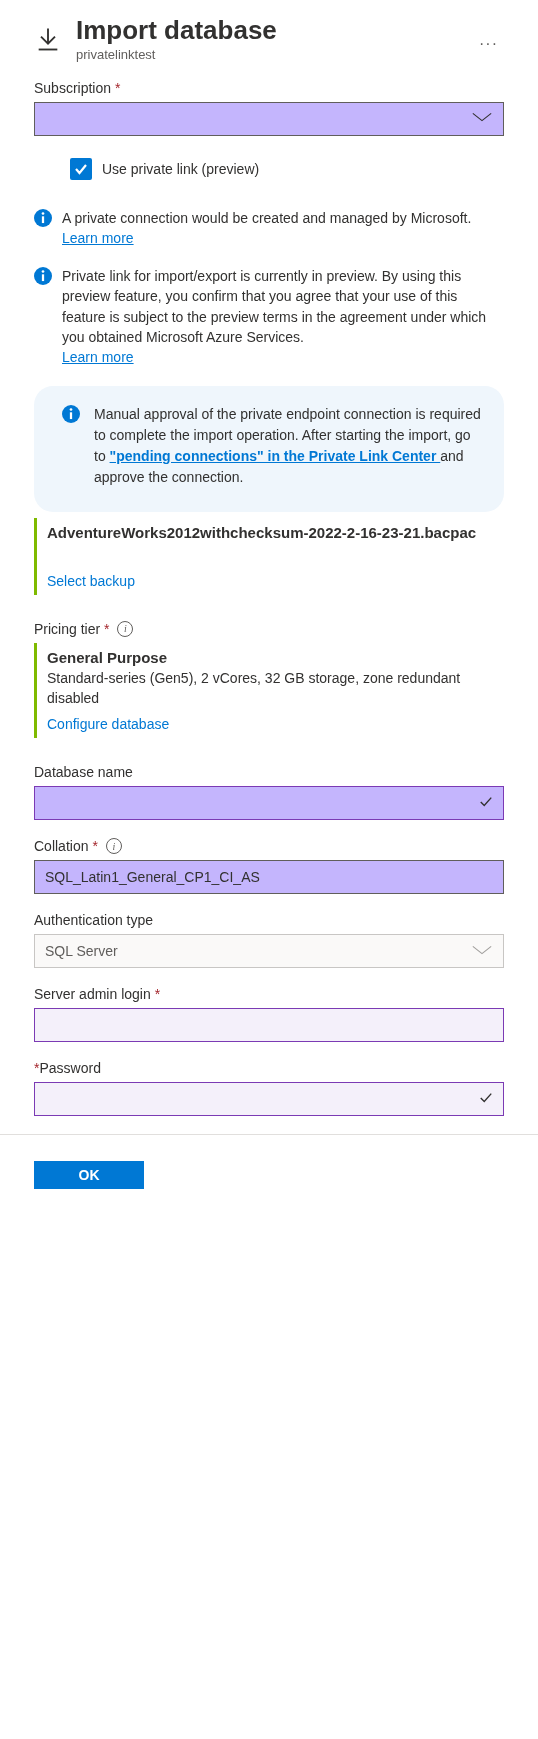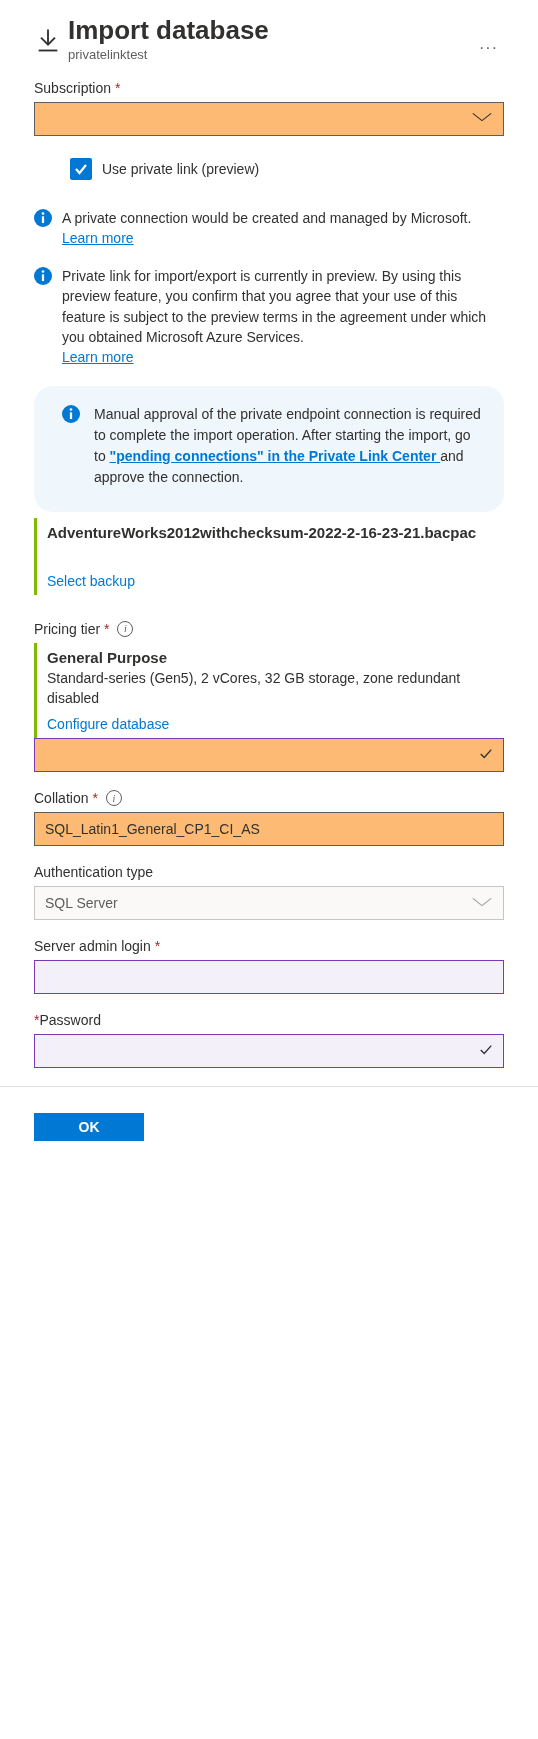--- a/index.html
+++ b/index.html
@@ -8,22 +8,22 @@
     padding: 0;
     font-family: "Segoe UI", -apple-system, BlinkMacSystemFont, sans-serif;
     font-size: 14px;
     color: #323130;
     background: #ffffff;
     width: 538px;
   }
   .pane { padding: 16px 34px 18px 34px; }
   .header-row {
     display: flex;
-    align-items: flex-end;
-    gap: 6px;
+    align-items: center;
+    gap: 14px;
     margin-bottom: 6px;
   }
   .header-icon {
     width: 28px; height: 36px;
     color: #323130;
     flex-shrink: 0;
     margin-top: 8px;
   }
   .header-titles { flex: 1; }
   .header-title {
@@ -50,21 +50,21 @@
     margin-bottom: 6px;
     margin-top: 18px;
   }
   .req { color: #a4262c; }
   .text-input, .dropdown {
     width: 100%;
     height: 34px;
     border: 1px solid #605e5c;
     padding: 0 10px;
     font-size: 14px;
-    background: #fdba74;
+    background: #c4b5fd;
     color: #323130;
     font-family: inherit;
   }
   .dropdown {
     display:flex; align-items:center; justify-content: space-between;
     cursor:pointer;
   }
   .dropdown svg { width:14px; height:14px; flex-shrink:0; }
   .dropdown.wide-chevron svg { width:22px; height:14px; }
   .text-input.purple, .dropdown.purple { border-color: #7b3ab4; }
@@ -250,20 +250,21 @@
     <span><span>Pricing tier</span> <span class="req">*</span></span>
     <span class="info-circle">i</span>
   </div>
   <div class="green-block">
     <div class="gb-title">General Purpose</div>
     <div class="gb-body">Standard-series (Gen5), 2 vCores, 32 GB storage, zone redundant disabled</div>
     <span class="gb-action">Configure database</span>
   </div>
 
   
+  <div class="field-label" style="margin-top:26px">Database name</div>
   <div class="dropdown purple">
     <span></span>
     <span>
       <svg viewBox="0 0 16 16" stroke="#323130" stroke-width="1.6" fill="none">
           <path d="M2 8 L6 12 L14 3"></path>
         </svg>
     </span>
   </div>
 
   

